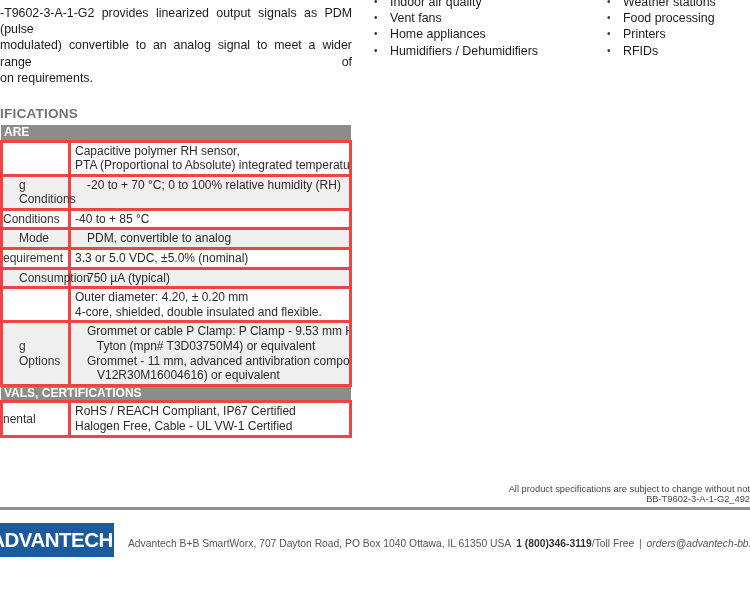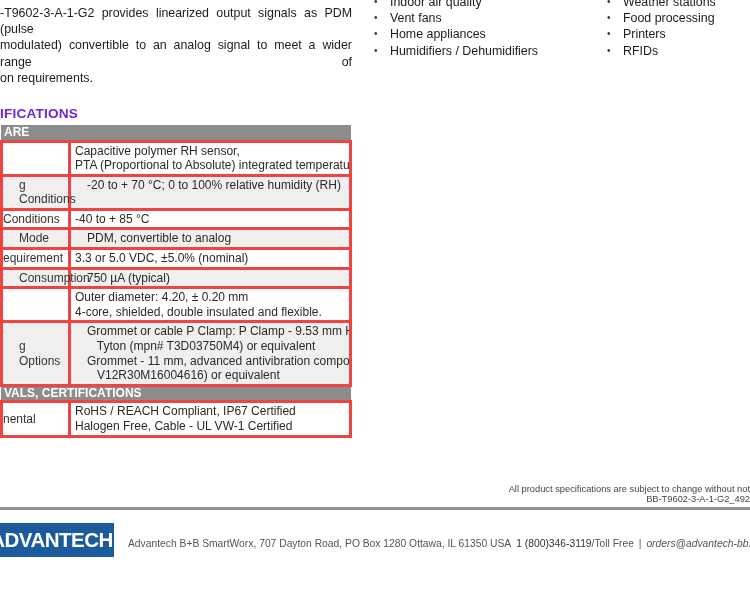--- a/index.html
+++ b/index.html
@@ -10,39 +10,39 @@
   
   #intro{position:absolute;left:0;top:5px;width:352px;font-size:12.4px;line-height:16.2px;color:#1c1c1c;}
   #intro .just{text-align:justify;text-align-last:justify;}
   
   .bullets{position:absolute;top:-6px;font-size:12.4px;line-height:16.2px;color:#1c1c1c;}
   #bullets-col1{left:372px;width:230px;}
   #bullets-col2{left:605px;width:150px;}
   .bullet-item{position:relative;padding-left:18px;}
   .bullet-item::before{content:"•";position:absolute;left:2px;top:0;font-size:10px;color:#333;}
   
-  #specs-title{position:absolute;left:0;top:106px;font-size:13.6px;font-weight:bold;color:#6d28d9;letter-spacing:.2px;}
+  #specs-title{position:absolute;left:0;top:106px;font-size:13.6px;font-weight:bold;color:#737373;letter-spacing:.2px;}
   #specs-table{position:absolute;left:0;top:125px;width:349px;border-collapse:collapse;table-layout:fixed;}
   #specs-table td{border:3px solid #ef4444;font-size:12px;vertical-align:top;}
   #specs-table td.sec{background:#8c8c8c;color:#ffffff;font-weight:bold;border:1px solid #8c8c8c;
     padding:0 0 1px 2px;line-height:12.5px;font-size:12px;}
   #specs-table td.lab{padding:1px 2px 1px 0;color:#333;line-height:14.6px;vertical-align:middle;}
   #specs-table td.val{padding:1px 4px;line-height:14.6px;white-space:pre;overflow:hidden;color:#2a2a2a;}
   #specs-table tr.alt td{background:#efefef;padding-left:16px;}
   
   #fineprint{position:absolute;right:0;top:484px;text-align:right;font-size:9.3px;line-height:10.4px;color:#454545;}
   
   #footer-rule{position:absolute;left:0;top:507px;width:750px;height:3px;background:#8f8f8f;}
   #logo-box{position:absolute;left:-11px;top:523px;width:125px;height:34px;background:#1c5a9e;
     display:flex;align-items:center;justify-content:center;}
   #logo-box .logo-text{color:#ffffff;font-weight:bold;font-size:20.5px;letter-spacing:-0.5px;
     font-family:"Liberation Sans",sans-serif;}
   #footer-line{position:absolute;left:128px;top:538px;width:640px;font-size:10.3px;color:#555;
     white-space:nowrap;overflow:hidden;}
-  #footer-line .b{font-weight:normal;color:#333;margin-left:5px;}
+  #footer-line .b{font-weight:bold;color:#333;margin-left:5px;}
   #footer-line .it{font-style:italic;}
   #footer-line .sep{margin:0 2px;}
 </style>
 </head>
 <body>
 
 <div id="page">
 
   <div id="intro">
     <div class="just">-T9602-3-A-1-G2 provides linearized output signals as PDM (pulse</div>
@@ -125,20 +125,20 @@
   <div id="fineprint">
     <div>All product specifications are subject to change without not</div>
     <div>BB-T9602-3-A-1-G2_492</div>
   </div>
 
   <div id="footer-rule"></div>
   <div id="logo-box">
     <span class="logo-text">ADVANTECH</span>
   </div>
   <div id="footer-line">
-    <span>Advantech B+B SmartWorx, 707 Dayton Road, PO Box 1280 Ottawa, IL 61350 USA</span><span class="b">1 (800)346-3119</span><span>/Toll Free</span>
+    <span>Advantech B+B SmartWorx, 707 Dayton Road, PO Box 1040 Ottawa, IL 61350 USA</span><span class="b">1 (800)346-3119</span><span>/Toll Free</span>
     <span class="sep">|</span>
     <span class="it">orders@advantech-bb.com</span>
     
     
   </div>
 
 </div>
 
 </body></html>

